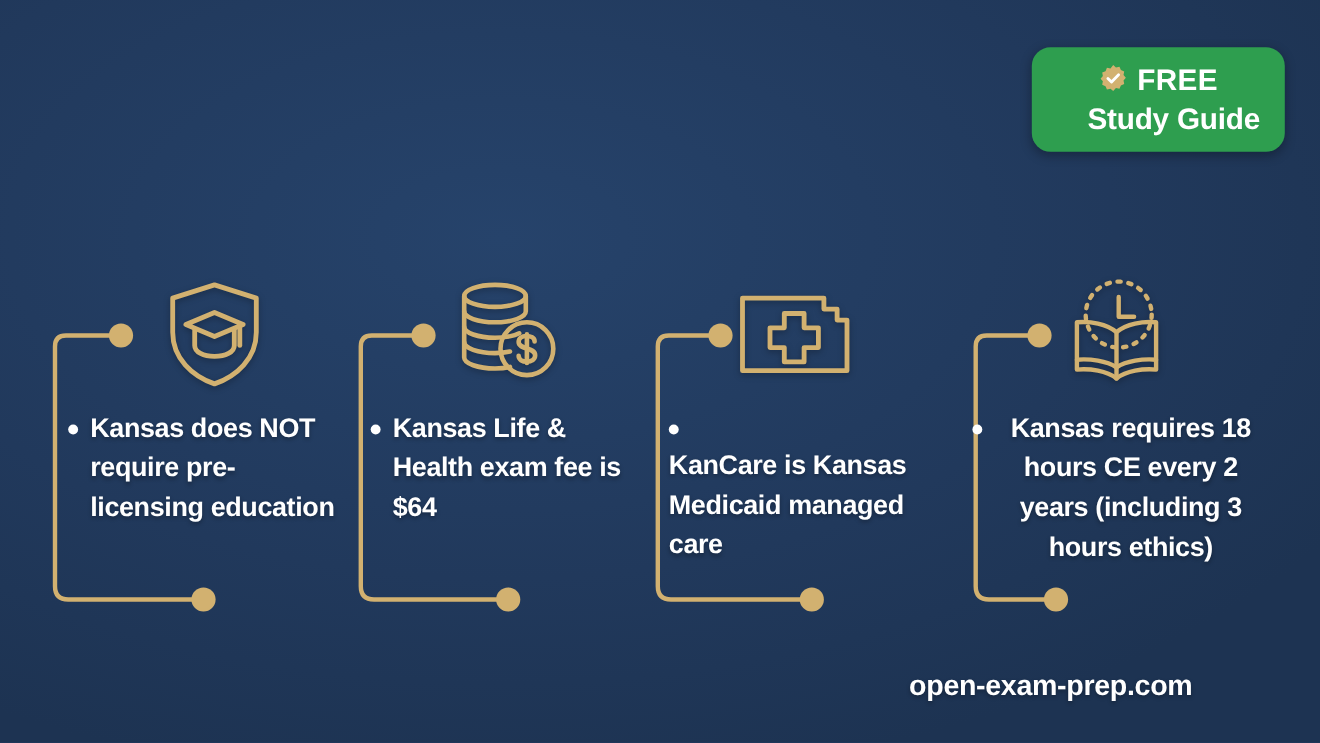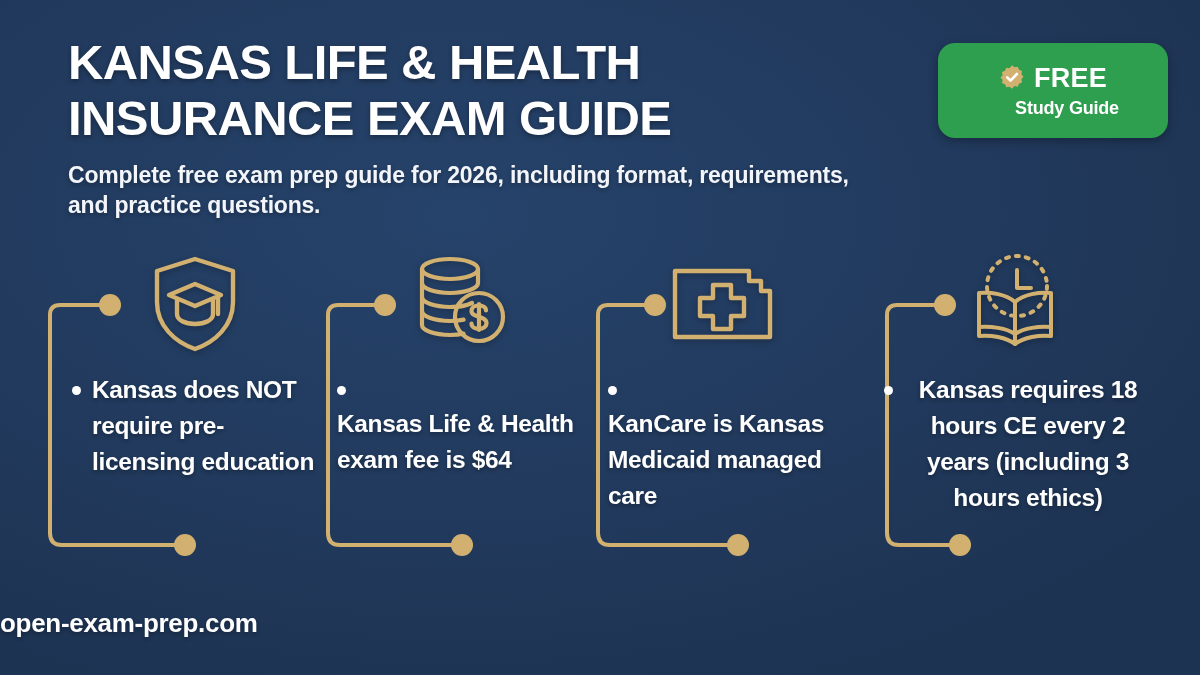--- a/index.html
+++ b/index.html
@@ -84,21 +84,21 @@
 
   .badge-free {
     font-size: 27px;
     font-weight: 700;
     color: #ffffff;
     letter-spacing: 0.3px;
   }
 
   .badge-line2 {
     margin-top: 5px;
-    font-size: 18px;
+    font-size: 27px;
     font-weight: 700;
     color: #ffffff;
     letter-spacing: -0.2px;
     line-height: 1.15;
     margin-left: 28px;
   }
 
   
   .connectors {
     position: absolute;
@@ -127,22 +127,22 @@
 
   
   .col {
     position: absolute;
     top: 372px;
     display: flex;
     align-items: flex-start;
     gap: 11px;
   }
 
-  #col-0 { left: 72px; width: 252px; }
-  #col-1 { left: 337px; width: 248px; flex-direction: column; }
+  #col-0 { left: 62px; width: 252px; }
+  #col-1 { left: 337px; width: 248px; }
   #col-2 { left: 608px; width: 255px; flex-direction: column; }
   #col-3 { left: 884px; width: 268px; text-align: center; }
 
   .dot-bullet {
     width: 9px;
     height: 9px;
     border-radius: 50%;
     background: #ffffff;
     flex: 0 0 auto;
     margin-top: 14px;
@@ -156,38 +156,33 @@
     letter-spacing: -0.35px;
     text-shadow: 0 2px 4px rgba(0,0,0,.32);
   }
 
   
   .footer {
     position: absolute;
     left: 0;
     top: 608px;
     width: 1084px;
-    text-align: left;
+    text-align: right;
     font-size: 26px;
     font-weight: 700;
     color: #ffffff;
     letter-spacing: -0.3px;
     text-shadow: 0 2px 4px rgba(0,0,0,.3);
   }
 </style>
 </head>
 <body>
 
 <div class="canvas">
 
-  <div class="header">
-    <div class="title">KANSAS LIFE &amp; HEALTH
-INSURANCE EXAM GUIDE</div>
-    <div class="subtitle">Complete free exam prep guide for 2026, including format, requirements, and practice questions.</div>
-  </div>
 
   <div class="badge">
     <div class="badge-line1">
       <span class="badge-rosette">
         <svg width="26" height="26" viewBox="0 0 26 26">
           <path fill="#d2b170" d="M13 1.2l2.5 2.1 3.2-.6 1.3 3 3 1.3-.6 3.2 2.1 2.5-2.1 2.5.6 3.2-3 1.3-1.3 3-3.2-.6L13 24.8l-2.5-2.1-3.2.6-1.3-3-3-1.3.6-3.2L1.5 13.7l2.1-2.5-.6-3.2 3-1.3 1.3-3 3.2.6z"></path>
           <path fill="none" stroke="#ffffff" stroke-width="2.6" stroke-linecap="round" stroke-linejoin="round" d="M8.2 13.3l3.3 3.3 6.4-6.6"></path>
         </svg>
       </span>
       <span class="badge-free">FREE</span>

